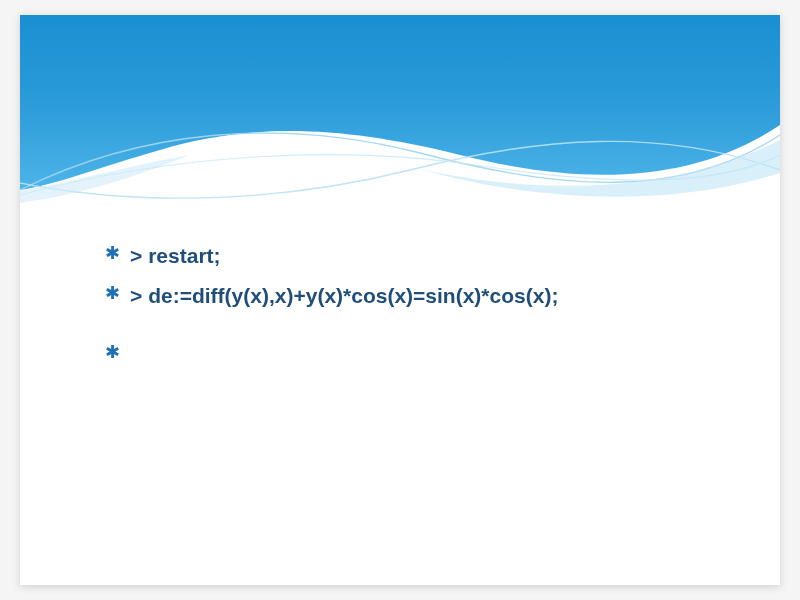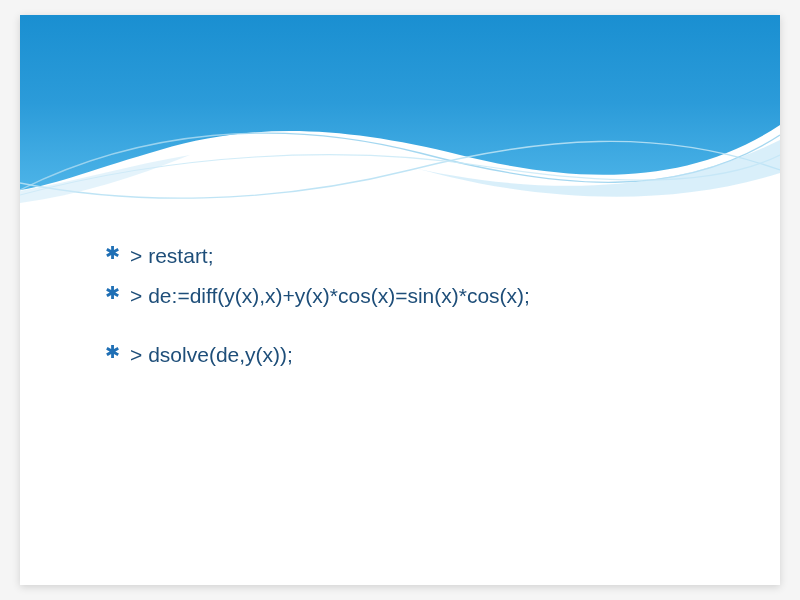--- a/index.html
+++ b/index.html
@@ -53,21 +53,21 @@
     color: #1f6fb5;
     font-size: 18px;
     margin-right: 10px;
     line-height: 1.5;
     flex-shrink: 0;
     font-family: Arial, sans-serif;
   }
   .text {
     color: #1e4e79;
     font-size: 21px;
-    font-weight: 400;
+    font-weight: 700;
   }
 </style>
 </head>
 <body>
 
 <div class="slide">
   <div class="header-band">
     <svg viewBox="0 0 760 195" preserveAspectRatio="none">
       <defs>
         <linearGradient id="skyGrad" x1="0" y1="0" x2="0" y2="1">
@@ -95,16 +95,15 @@
     <div class="item">
       <span class="bullet">✱</span>
       <span class="text">&gt; restart;</span>
     </div>
     <div class="item">
       <span class="bullet">✱</span>
       <span class="text">&gt; de:=diff(y(x),x)+y(x)*cos(x)=sin(x)*cos(x);</span>
     </div>
     <div class="item gap">
       <span class="bullet">✱</span>
-      <span class="text">&gt; dsolve(de,y(x));</span>
     </div>
   </div>
 </div>
 
 </body></html>

